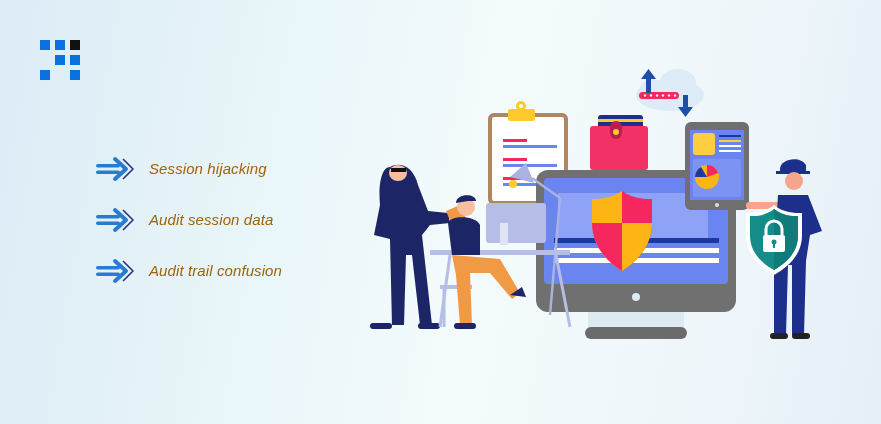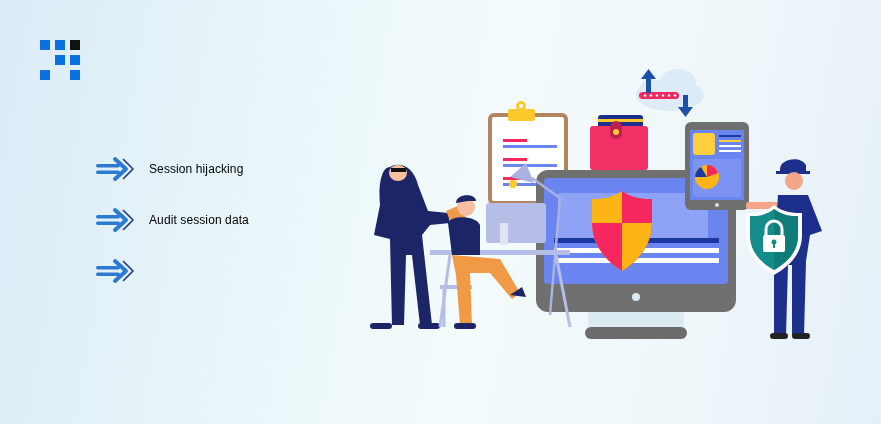--- a/index.html
+++ b/index.html
@@ -7,21 +7,21 @@
   body {
     font-family: "Liberation Sans", sans-serif;
     background: linear-gradient(100deg, #dcebf6 0%, #e8f6f9 30%, #f4fbfc 55%, #eef6fa 80%, #e4eff7 100%);
     position: relative;
   }
   .logo { position: absolute; left: 40px; top: 40px; width: 42px; height: 42px; }
   .logo .cell { position: absolute; width: 10px; height: 10px; }
   .list { position: absolute; left: 95px; top: 143px; }
   .item { display: flex; align-items: center; height: 51px; }
   .item .arrow { width: 42px; height: 26px; margin-right: 12px; }
-  .item .label { font-size: 12px; color: #000000; letter-spacing: 0.1px; }
+  .item .label { font-size: 15px; color: #a16207; letter-spacing: 0.1px; font-style: italic; }
   .illus { position: absolute; left: 360px; top: 55px; width: 500px; height: 300px; }
 </style>
 </head>
 <body>
 
 <div class="logo">
   <div class="cell" style="left:0;top:0;background:#0a72e0"></div>
   <div class="cell" style="left:15px;top:0;background:#0a72e0"></div>
   <div class="cell" style="left:30px;top:0;background:#111"></div>
   <div class="cell" style="left:15px;top:15px;background:#0a72e0"></div>
@@ -49,20 +49,21 @@
     </svg>
     <span class="label">Audit session data</span>
   </div>
   <div class="item">
     <svg class="arrow" viewBox="0 0 42 26">
       <rect x="1" y="8" width="24" height="3.5" rx="1.7" fill="#2a7bd0"></rect>
       <rect x="1" y="14.5" width="24" height="3.5" rx="1.7" fill="#2a7bd0"></rect>
       <polyline points="20,3 31,13 20,23" fill="none" stroke="#2a7bd0" stroke-width="4" stroke-linecap="round" stroke-linejoin="round"></polyline>
       <polyline points="28,3 38,13 28,23" fill="none" stroke="#23348a" stroke-width="1.6" stroke-linejoin="round"></polyline>
     </svg>
+    <span class="label">Audit trail confusion</span>
   </div>
 </div>
 
 <svg class="illus" viewBox="0 0 500 300">
 
   <g>
     <ellipse cx="310" cy="40" rx="34" ry="16" fill="#dcebf5"></ellipse>
     <ellipse cx="318" cy="28" rx="18" ry="14" fill="#dcebf5"></ellipse>
     <ellipse cx="292" cy="34" rx="12" ry="10" fill="#dcebf5"></ellipse>
     <rect x="279" y="37" width="40" height="7" rx="3.5" fill="#f5275e"></rect>

